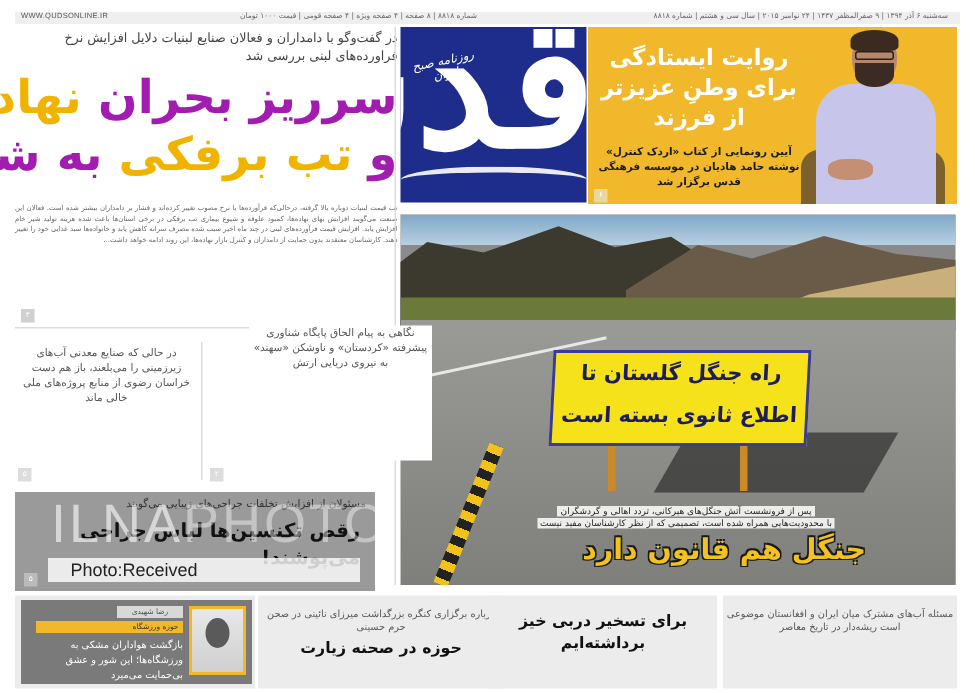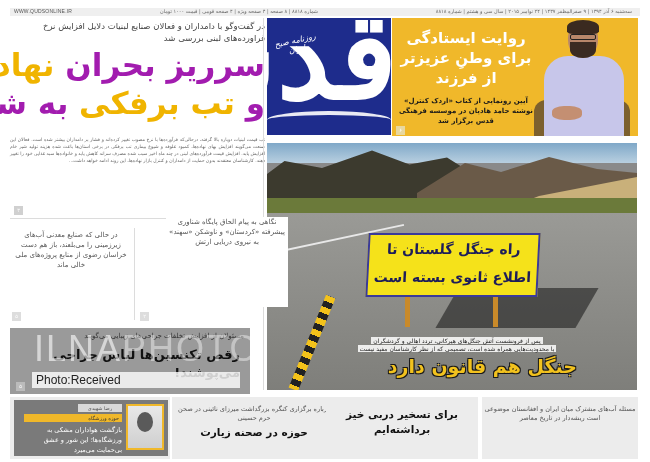--- a/index.html
+++ b/index.html
@@ -63,21 +63,21 @@
   .box { position: absolute; background: #fff; text-align: center; }
   .box .k { font-size: 7px; line-height: 10px; color: #555; }
   .box .h { font-weight: bold; font-size: 12px; line-height: 17px; color: #111; margin-top: 4px; }
 
   
   .grayband { position: absolute; left: 10px; top: 328px; width: 240px; height: 66px; background: #9a9a9a; overflow: hidden; }
   .grayband .k { position: absolute; right: 6px; top: 4px; width: 230px; text-align: right; font-size: 7px; color: #333; }
   .grayband .h { position: absolute; right: 10px; top: 18px; width: 200px; text-align: right; font-weight: bold; font-size: 13px; line-height: 18px; color: #111; }
   .watermark { position: absolute; left: 34px; top: 328px; font-family: "Liberation Sans", sans-serif; font-size: 36px; color: rgba(255,255,255,0.6); letter-spacing: 2px; direction: ltr; }
   .watermark .light { font-weight: normal; opacity: 0.7; margin-top: 44px; }
-  .photocredit { position: absolute; left: 32px; top: 372px; width: 208px; height: 16px; background: rgba(255,255,255,0.8); font-family: "Liberation Sans", sans-serif; font-size: 12px; color: #222; direction: ltr; padding-left: 4px; line-height: 16px; }
+  .photocredit { position: absolute; left: 32px; top: 372px; width: 208px; height: 16px; background: rgba(255,255,255,0.8); font-family: "Liberation Sans", sans-serif; font-size: 12px; color: #222; direction: ltr; padding-left: 15px; line-height: 16px; }
 
   
   .bottom { position: absolute; top: 397px; height: 62px; background: #ececec; text-align: center; }
   .bottom .k { font-size: 6.5px; line-height: 9px; color: #555; }
   .bottom .h { font-weight: bold; font-size: 10.5px; line-height: 15px; color: #111; margin-top: 2px; }
   .columnist { position: absolute; left: 14px; top: 400px; width: 154px; height: 56px; background: #7a7a7a; }
   .columnist .pic { position: absolute; right: 4px; top: 4px; width: 38px; height: 46px; background: #f0b82a; padding: 2px; }
   .columnist .pic .face { width: 100%; height: 100%; background: linear-gradient(#e8e8e8, #cfcfcf); position: relative; }
   .columnist .pic .face::after { content: ""; position: absolute; left: 9px; top: 6px; width: 16px; height: 20px; border-radius: 50%; background: #5a5a5a; }
   .columnist .name { position: absolute; right: 46px; top: 4px; width: 44px; height: 8px; background: #d8d8d8; font-size: 5px; color: #555; text-align: center; line-height: 8px; }

